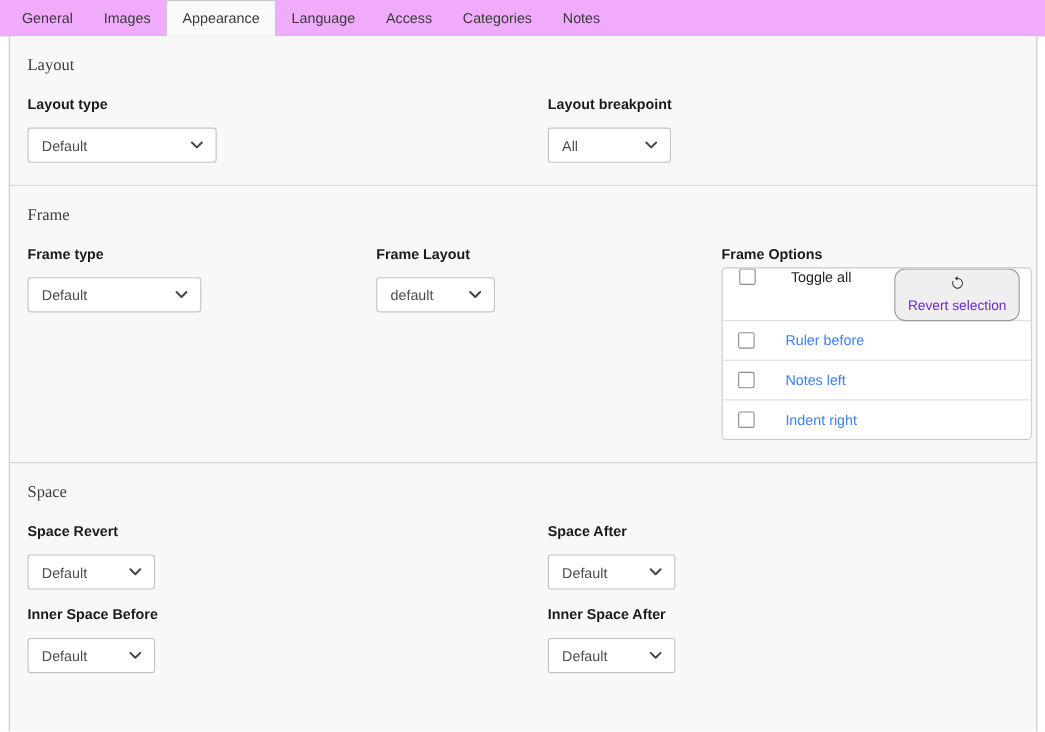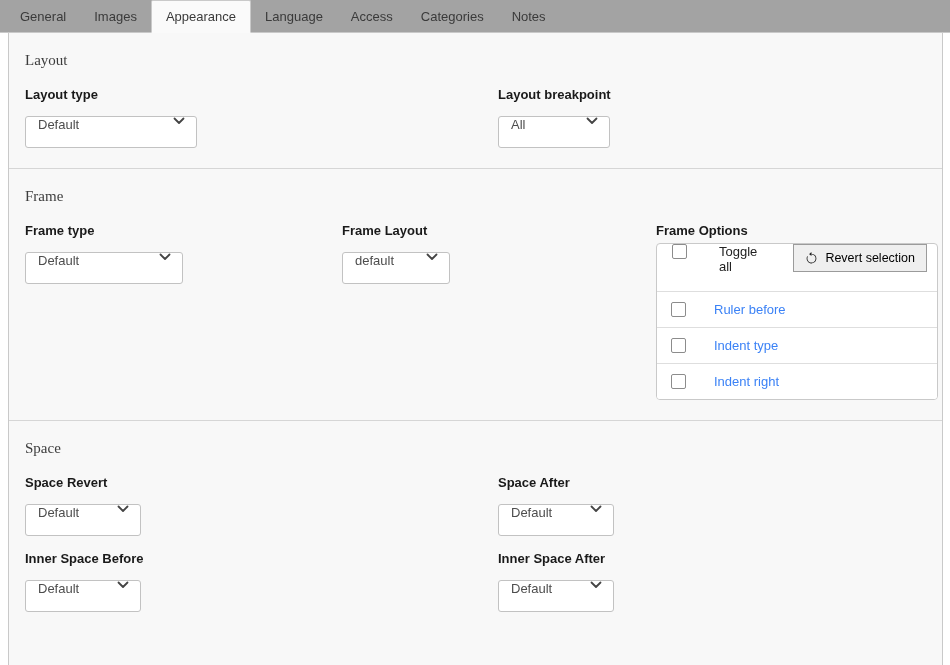--- a/index.html
+++ b/index.html
@@ -1,60 +1,60 @@
 <!DOCTYPE html>
 <html><head>
 <meta charset="utf-8">
 <style>
   * { box-sizing: border-box; margin: 0; padding: 0; }
   html,body { width:950px; height:665px; background:#fff; overflow:hidden;
     font-family:"Liberation Sans","DejaVu Sans",sans-serif; }
 
   
-  .tabbar { display:flex; align-items:stretch; height:33px; background:#a3a3a3;
+  .tabbar { display:flex; align-items:stretch; height:33px; background:#f0abfc;
     border-bottom:1px solid #c9c9c9; padding-left:6px; }
   .tab { display:flex; align-items:center; padding:0 14px; font-size:13px; color:#3a3a3a;
     cursor:default; white-space:nowrap; }
   .tab.active { background:#fafafa; border:1px solid #c9c9c9; border-bottom:1px solid #fafafa;
     margin-bottom:-1px; border-radius:2px 2px 0 0; }
 
   
   .panel { margin:0 7px 0 8px; background:#f8f8f8; border-left:1px solid #c9c9c9;
     border-right:1px solid #c9c9c9; height:632px; overflow:hidden; }
   .section { padding:12px 16px 20px; border-top:1px solid #d6d6d6; }
   .section:first-child { border-top:none; }
   .section-title { font-size:15px; font-weight:400; color:#3d3d3d; margin:7px 0 18px;font-family:Liberation Serif, serif; }
   .grid2 { display:grid; grid-template-columns:473px 1fr; }
   .grid3 { display:grid; grid-template-columns:317px 314px 1fr; align-items:start; }
   .field-label { display:block; font-size:13px; font-weight:bold; color:#1a1a1a; }
   .row-gap { margin-top:15px; }
 
   
   .select { margin-top:14px; height:32px; background:#fff; border:1px solid #c2c2c2;
-    border-radius:3px; display:flex; align-items:flex-start; justify-content:space-between;
+    border-radius:3px; display:flex; align-items:center; justify-content:space-between;
     padding:0 11px 0 12px; cursor:pointer; }
   .select-value { font-size:13px; color:#4d4d4d; }
   .chev { display:flex; align-items:center; }
   .w172{width:172px} .w112{width:112px} .w158{width:158px} .w108{width:108px} .w116{width:116px}
 
   
   .opt-box { margin-top:5px; width:282px; background:#fff; border:1px solid #c9c9c9;
     border-radius:4px; overflow:hidden; }
   .opt-head { height:47px; display:flex; align-items:flex-start; padding:0 10px 0 8px;gap:16px; }
   .opt-head-label { font-size:13px; color:#222; margin-left:16px; }
   .opt-row { height:36px; display:flex; align-items:center; border-top:1px solid #dedede;
     padding-left:8px; background:#fff; }
   .opt-label { font-size:13px; color:#3b82f6; margin-left:28px; }
   .cb { appearance:none; -webkit-appearance:none; width:15px; height:15px; background:#fff;
     border:1px solid #8c8c8c; border-radius:2px; flex:0 0 auto; margin-left:7px; cursor:pointer; }
   .opt-row .cb { margin-left:6px; }
   .spacer { flex:1; }
   .revert-btn { display:flex; align-items:center; gap:7px; padding:6px 11px;
-    background:#efefef; border:1px solid #9b9b9b; border-radius:0; font-size:12.5px;
-    color:#000000; cursor:pointer; white-space:nowrap; }
+    background:#efefef; border:1px solid #9b9b9b; border-radius:10px; font-size:12.5px;
+    color:#6d28d9; cursor:pointer; white-space:nowrap;flex-direction:column; }
 </style>
 </head>
 <body>
 
 <div class="tabbar">
   <div class="tab">General</div>
   <div class="tab">Images</div>
   <div class="tab active">Appearance</div>
   <div class="tab">Language</div>
   <div class="tab">Access</div>
@@ -133,21 +133,21 @@
               </span>
               <span>Revert selection</span>
             </button>
           </div>
           <div class="opt-row">
             <input type="checkbox" class="cb" style="">
             <span class="opt-label">Ruler before</span>
           </div>
           <div class="opt-row">
             <input type="checkbox" class="cb" style="">
-            <span class="opt-label">Indent type</span>
+            <span class="opt-label">Notes left</span>
           </div>
           <div class="opt-row">
             <input type="checkbox" class="cb" style="">
             <span class="opt-label">Indent right</span>
           </div>
         </div>
       </div>
     </div>
   </div>
 

